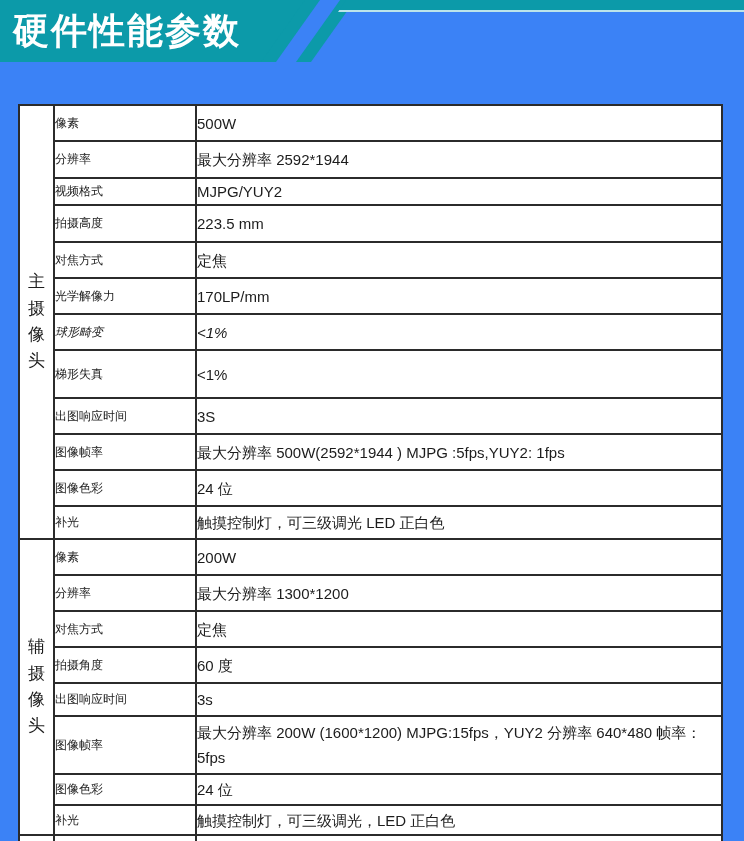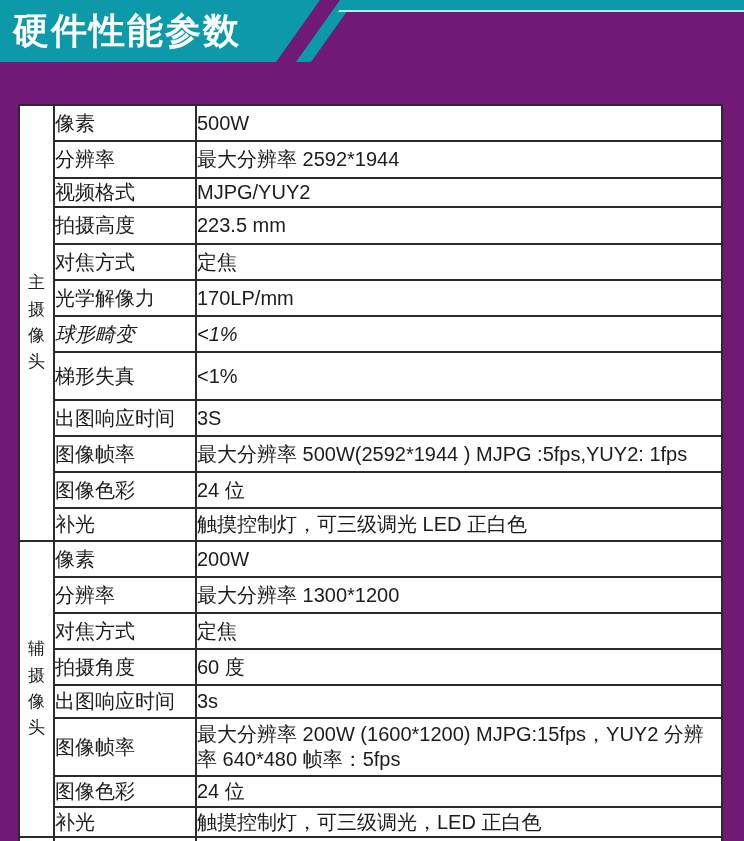--- a/index.html
+++ b/index.html
@@ -5,21 +5,21 @@
   html, body {
     margin: 0;
     padding: 0;
     background: #ffffff;
     font-family: "Liberation Sans", "DejaVu Sans", sans-serif;
   }
   #page {
     position: relative;
     width: 744px;
     height: 841px;
-    background: #701a75;
+    background: #3b82f6;
     overflow: hidden;
   }
 
   
   #banner {
     position: absolute;
     top: 0; left: 0;
     width: 744px;
     height: 62px;
   }
@@ -83,26 +83,26 @@
     width: 33px;
     text-align: center;
     vertical-align: middle;
     font-size: 17px;
     font-weight: 500;
     line-height: 1.55;
     white-space: pre-line;
   }
   td.label-cell {
     width: 140px;
-    font-size: 20px;
+    font-size: 12px;
     padding-left: 5px;
     vertical-align: middle;
   }
   td.value-cell {
-    font-size: 20px;
+    font-size: 15px;
     padding-left: 4px;
     padding-right: 6px;
     vertical-align: middle;
     line-height: 25px;
   }
   tr.partial-row td {
     border-bottom: none;
   }
 </style>
 </head>

